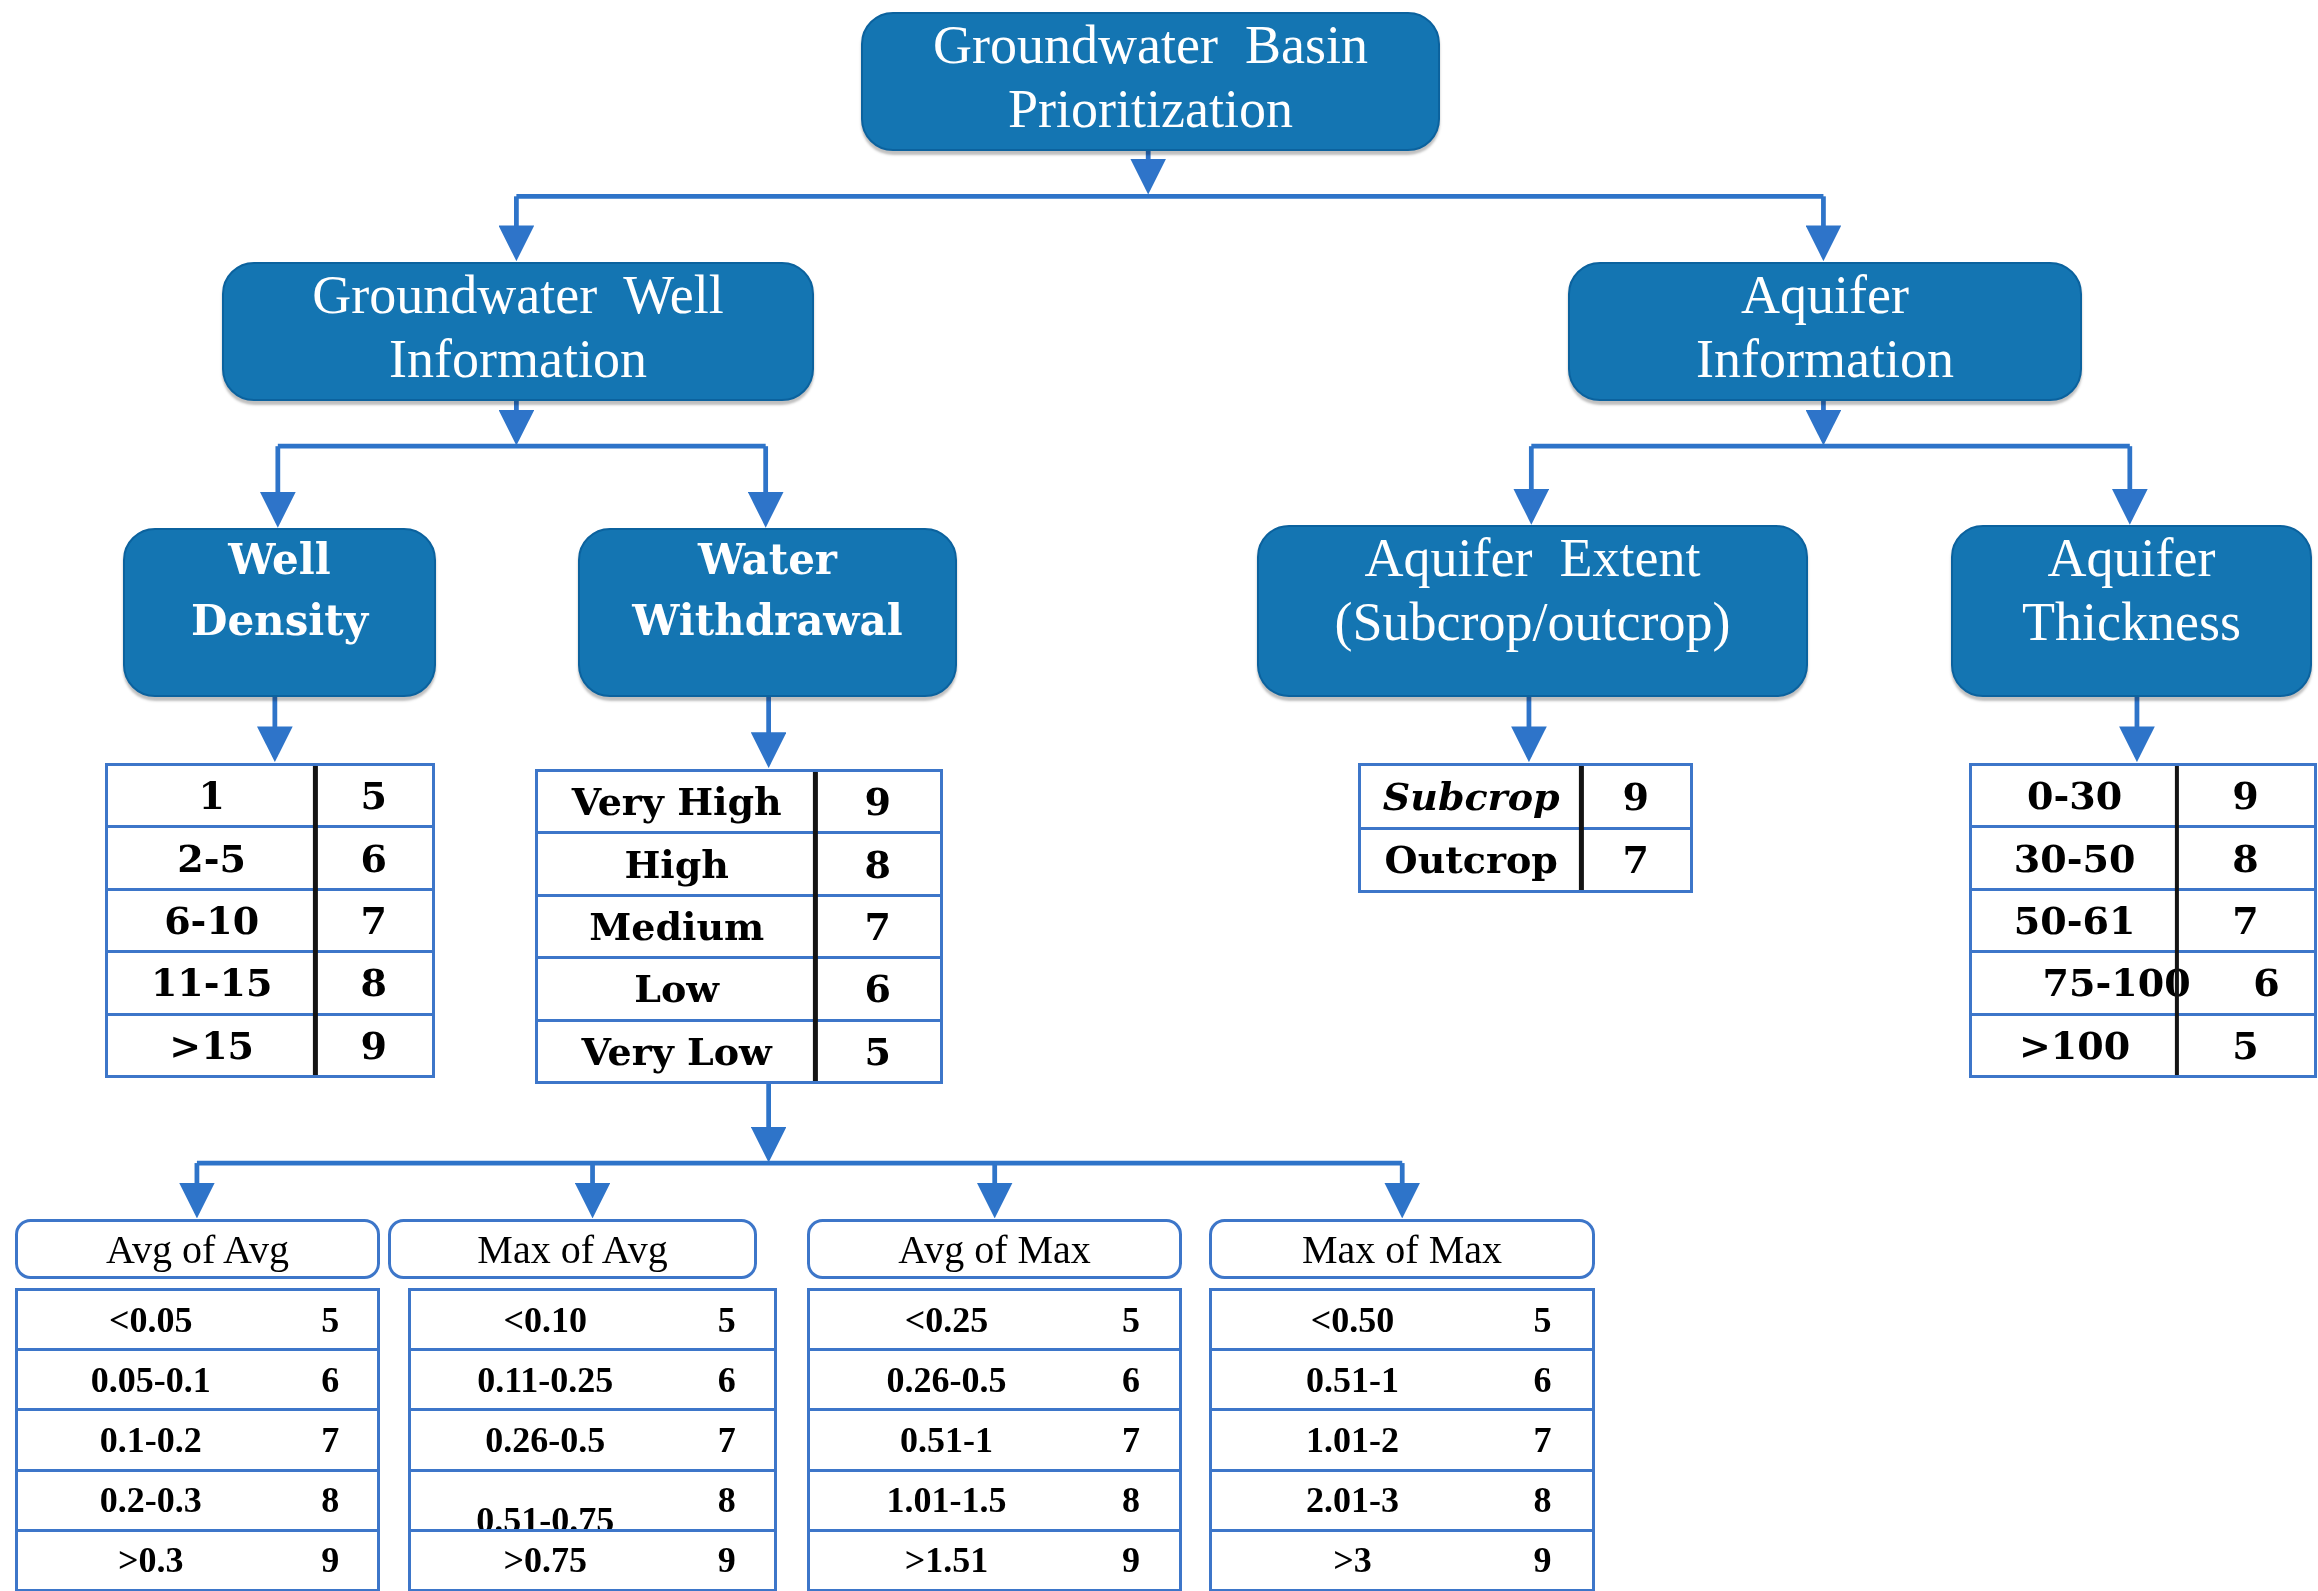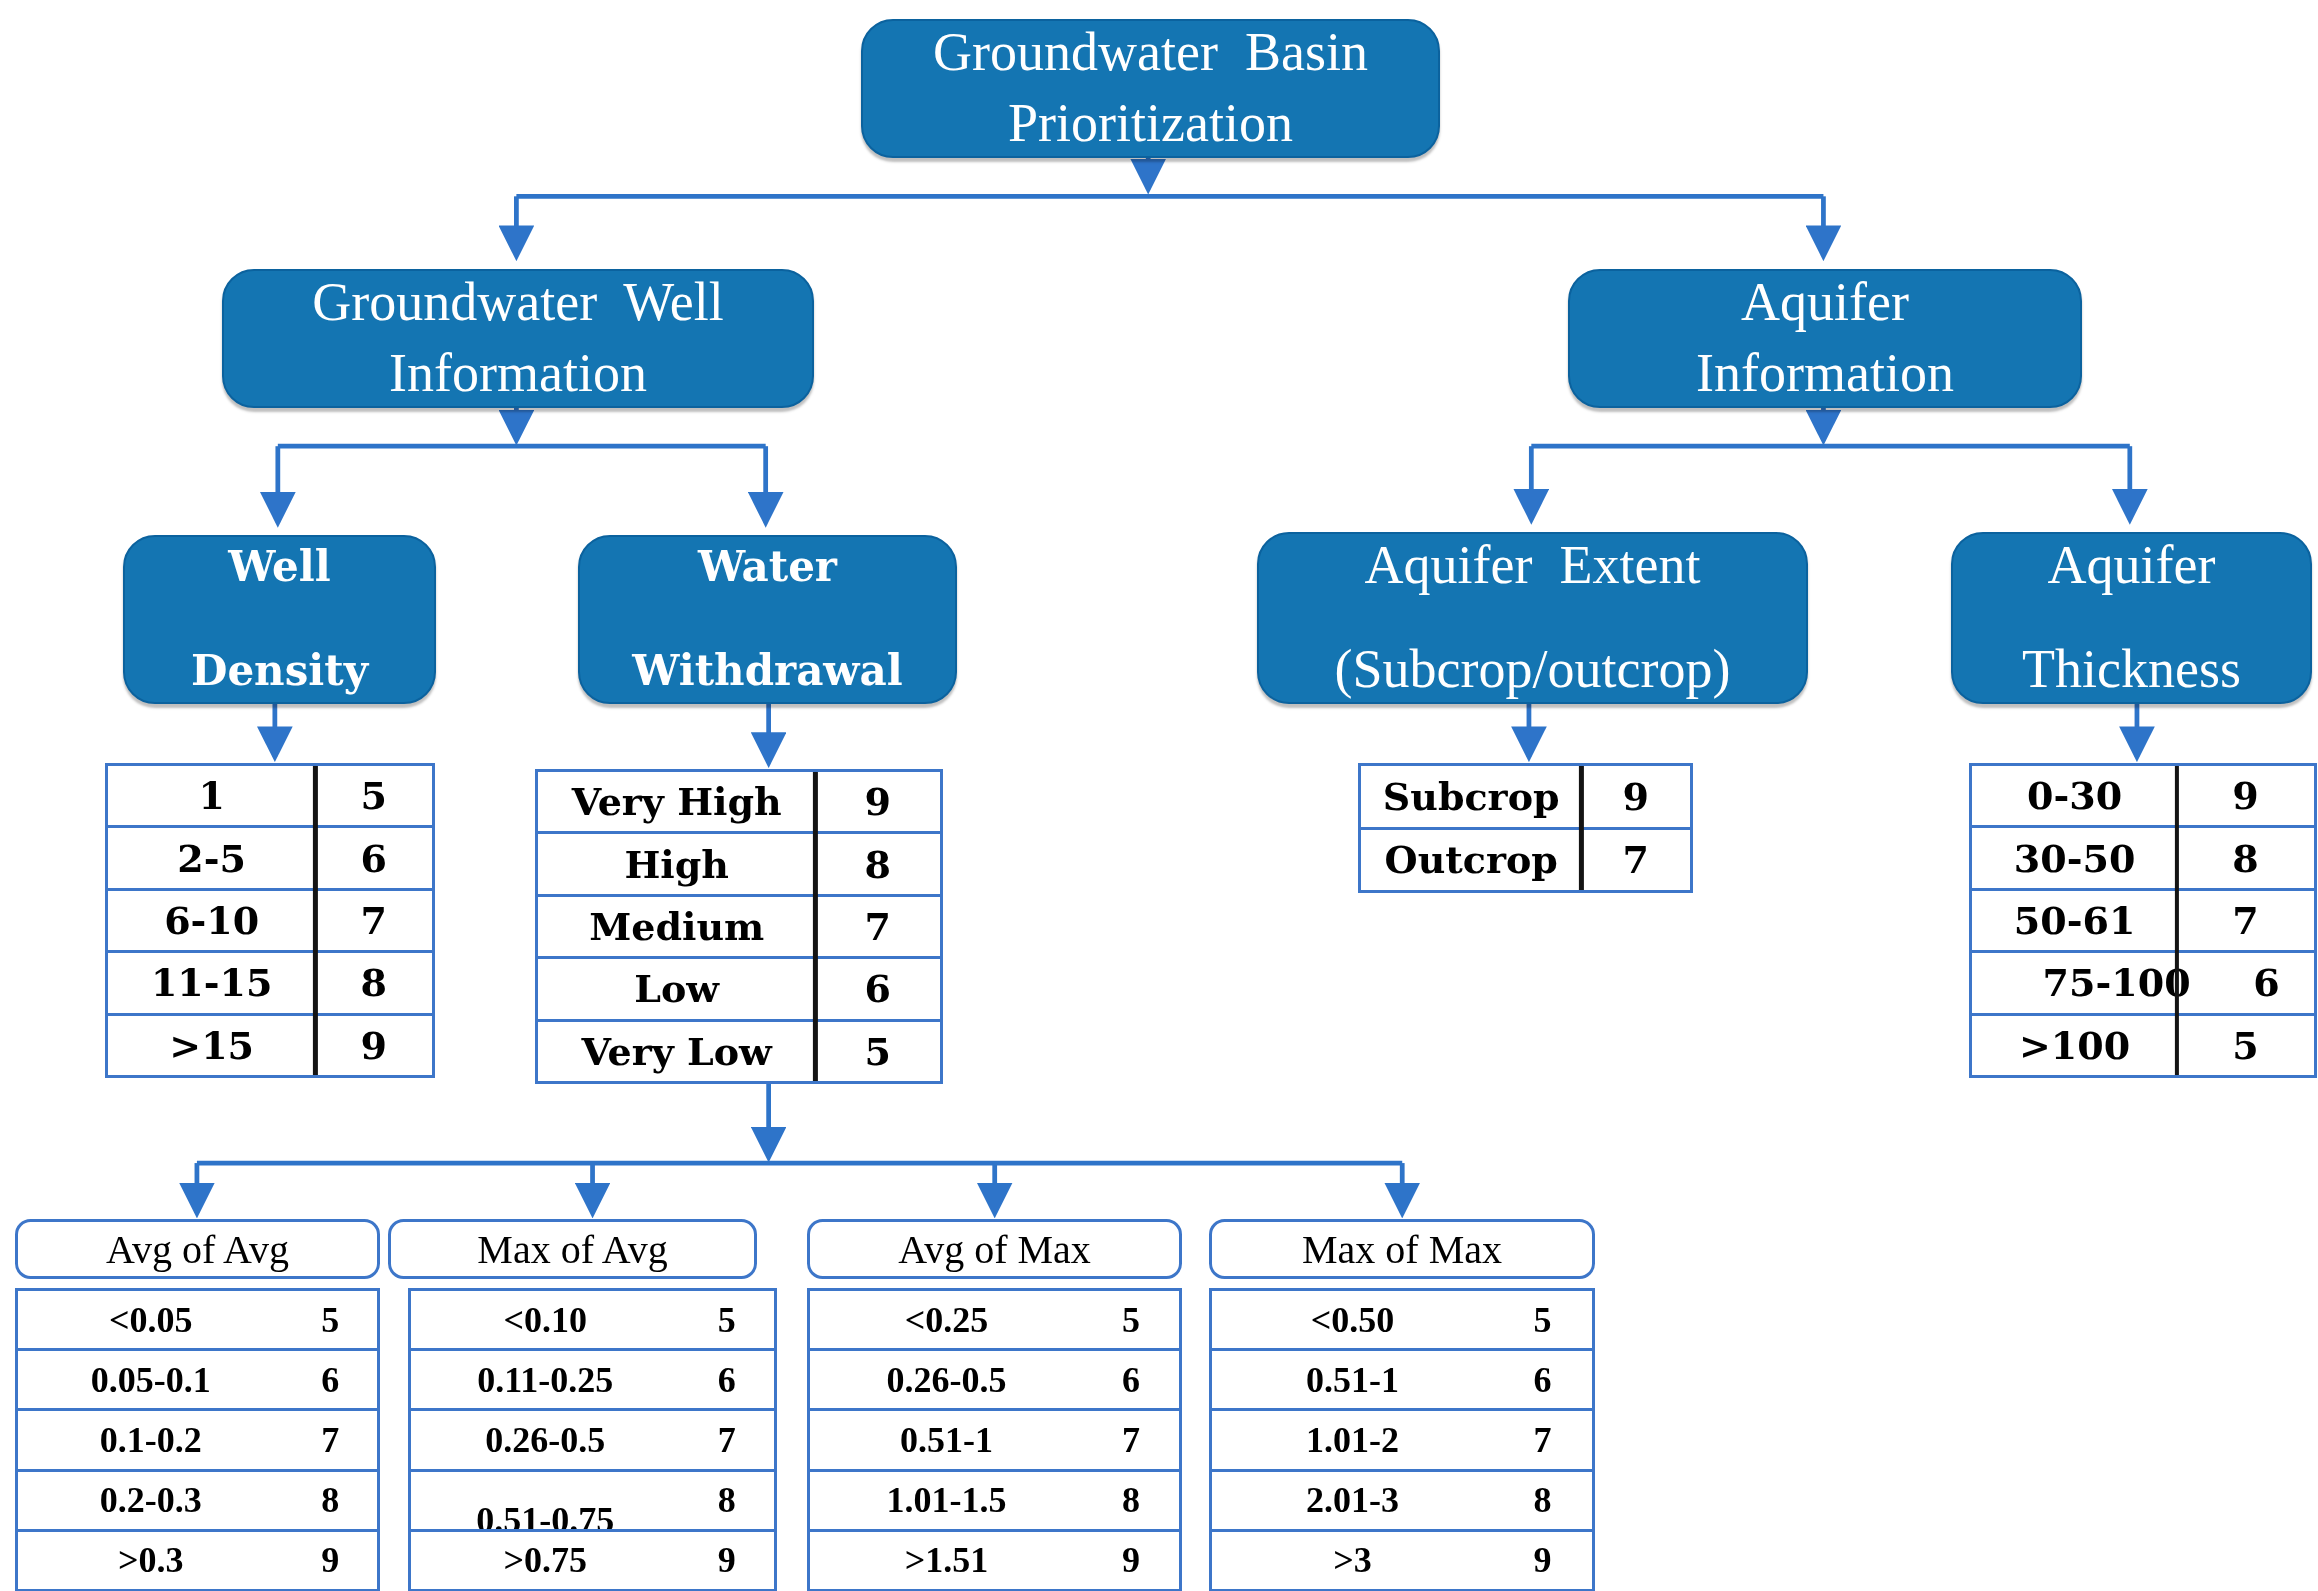--- a/index.html
+++ b/index.html
@@ -8,22 +8,22 @@
   }
   html,body{margin:0;padding:0;background:#ffffff;}
   .canvas{position:relative;width:2319px;height:1592px;background:#ffffff;overflow:hidden;
           font-family:"Liberation Serif", serif;}
   svg.connectors{position:absolute;left:0;top:0;width:2319px;height:1592px;}
   .cline{stroke:var(--line);stroke-width:8;fill:none;}
   .ahead{fill:var(--line);}
 
   .node{position:absolute;background:var(--boxfill);border:2.4px solid var(--boxborder);
         border-radius:32px;color:var(--boxtext);display:flex;flex-direction:column;
-        align-items:center;justify-content:space-between;text-align:center;
-        box-shadow:0 3.6px 2.4px rgba(0,0,0,0.25);margin-top:7px;}
+        align-items:center;justify-content:flex-start;text-align:center;
+        box-shadow:0 3.6px 2.4px rgba(0,0,0,0.25);}
   .node span{white-space:pre;line-height:1.18;font-size:54px;}
   .node.heavy span{font-family:"DejaVu Serif", serif;font-weight:700;font-size:42px;line-height:1.45;}
 
   .dtable,.btable{position:absolute;background:#ffffff;border:3.6px solid var(--tblborder);
         display:flex;flex-direction:column;box-sizing:border-box;}
   .drow{flex:1;display:flex;align-items:center;min-height:0;}
   .drow + .drow{border-top:3px solid var(--tblborder);}
   .drow .c0{display:flex;align-items:center;justify-content:center;height:100%;}
   .drow .c1{flex:1;display:flex;align-items:center;justify-content:center;height:100%;}
   .dtable .drow span{font-family:"DejaVu Serif", serif;font-weight:700;font-size:38px;color:var(--celltext);}
@@ -144,21 +144,21 @@
         <span class="c1">6</span>
       </div>
       <div class="drow">
         <span class="c0" style="width: 69%;">Very Low</span>
         <span class="c1">5</span>
       </div>
     </div>
   <div class="dtable" style="left:1358px;top:763px;width:335px;height:130px">
     <div class="vdivider" style="left:67%"></div>
   <div class="drow">
-        <span class="c0" style="width: 67%;">Subcrop</span>
+        <span class="c0" style="width: 67%; font-style: italic;">Subcrop</span>
         <span class="c1">9</span>
       </div>
       <div class="drow">
         <span class="c0" style="width: 67%;">Outcrop</span>
         <span class="c1">7</span>
       </div>
     </div>
   <div class="dtable" style="left:1969px;top:763px;width:348px;height:315px">
     <div class="vdivider" style="left:60%"></div>
   <div class="drow">

